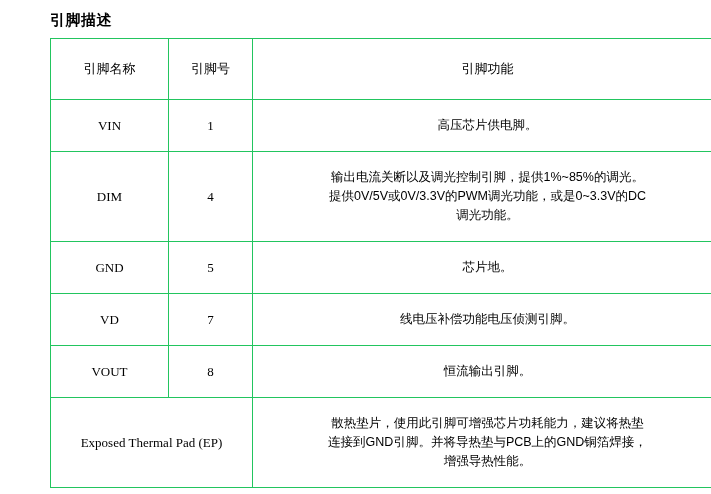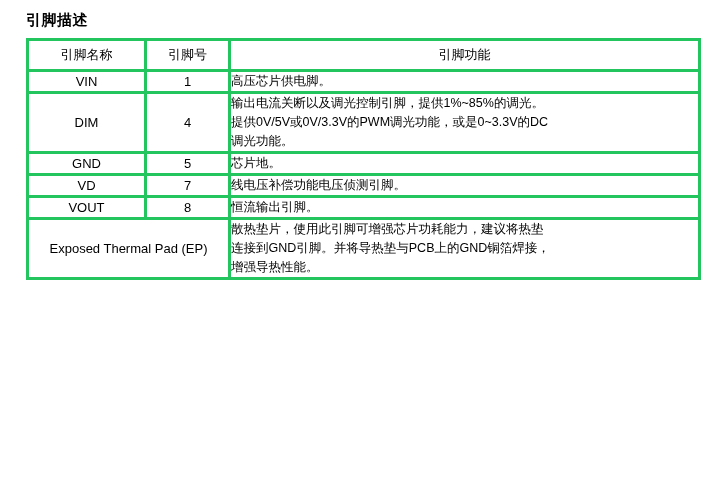--- a/index.html
+++ b/index.html
@@ -13,65 +13,68 @@
     font-family: "Liberation Sans", "DejaVu Sans", sans-serif;
     color: #000000;
     overflow: hidden;
   }
   .page {
     position: relative;
     width: 577px;
     height: 494px;
     box-sizing: border-box;
     padding: 8px 12px 0 12px;
+    margin-left: 24px;
   }
   .doc-title {
     font-size: 15px;
     font-weight: bold;
     letter-spacing: 0.5px;
     margin: 2px 0 8px 14px;
     line-height: 20px;
   }
   table.pin-table {
     border-collapse: collapse;
     width: 672px;
     margin-left: 14px;
     table-layout: fixed;
   }
   table.pin-table th,
   table.pin-table td {
-    border: 3px solid #22c55e;
-    padding: 0;
+    border: 1px solid #22c55e;
+    padding: 16px;
     vertical-align: middle;
   }
   .col-name  { width: 118px; }
   .col-num   { width: 84px;  }
   .col-func  { width: 470px; }
 
   thead th {
     font-size: 13px;
     font-weight: normal;
     text-align: center;
     height: 28px;
     line-height: 28px;
   }
   td.c-name, td.c-num {
     text-align: center;
     font-size: 13px;
     line-height: 17px;
     padding: 3px 2px;
+    font-family: Liberation Serif, serif;
   }
   td.c-func {
     text-align: left;
     font-size: 12.5px;
     line-height: 19px;
     padding: 4px 6px 4px 8px;
   }
   td.c-func p {
     margin: 0;
+    text-align: center;
   }
   .name-small {
     font-size: 12.5px;
     line-height: 17px;
   }
 </style>
 </head>
 <body>
 
 <div class="page">

